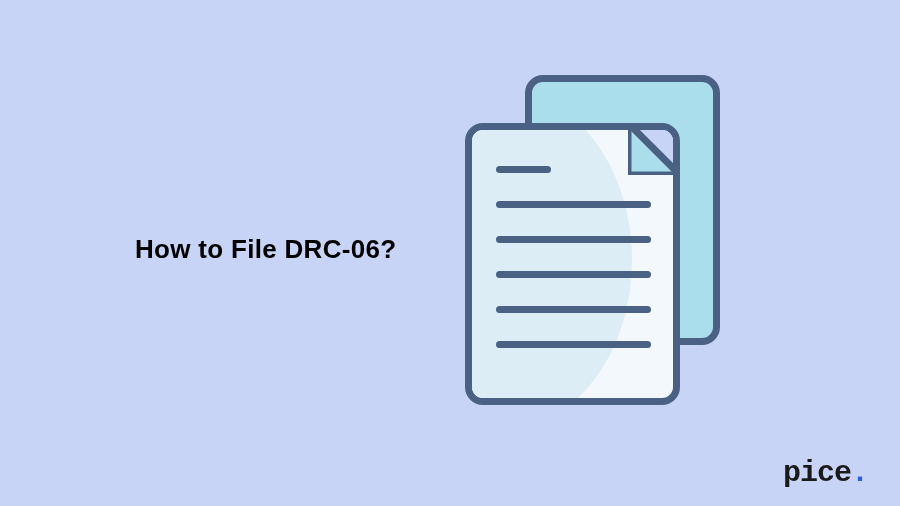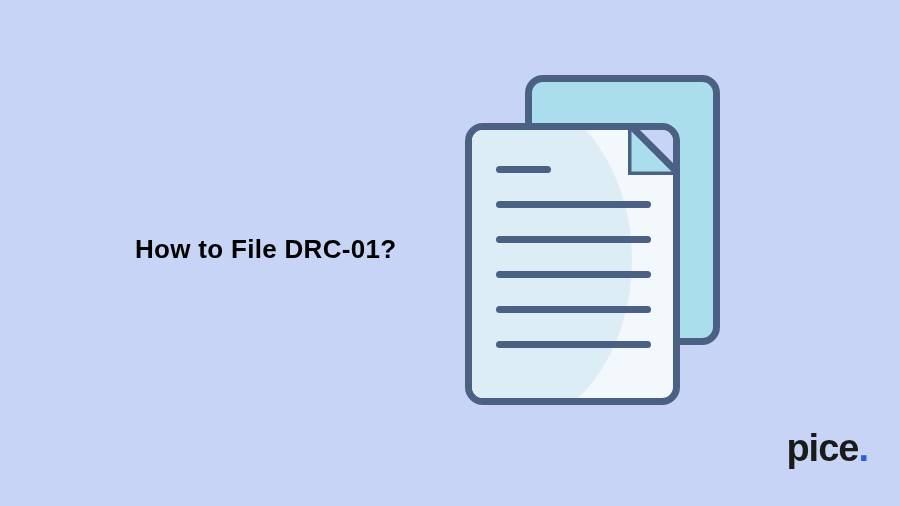--- a/index.html
+++ b/index.html
@@ -99,34 +99,35 @@
     .long-line {
       width: 155px;
       height: 7px;
       background: #4a6184;
       border-radius: 4px;
       margin-bottom: 28px;
     }
     .brand {
       position: absolute;
       right: 32px;
-      bottom: 36px;
-      font-size: 38px;
+      bottom: 16px;
+      font-size: 30px;
       font-weight: 700;
       color: #1a1a1a;
       letter-spacing: -1px;
+      font-family: Liberation Mono, monospace;
     }
     .brand-dot {
       color: #2960d9;
     }
   </style>
 </head>
 <body>
 
-<h1 class="heading">How to File DRC-01?</h1>
+<h1 class="heading">How to File DRC-06?</h1>
 
 <div class="doc-container">
   <div class="back-doc"></div>
   <div class="front-doc">
     <div class="doc-curve"></div>
     <div class="doc-lines">
       <div class="short-line"></div>
       <div class="long-line"></div>
       <div class="long-line"></div>
       <div class="long-line"></div>

